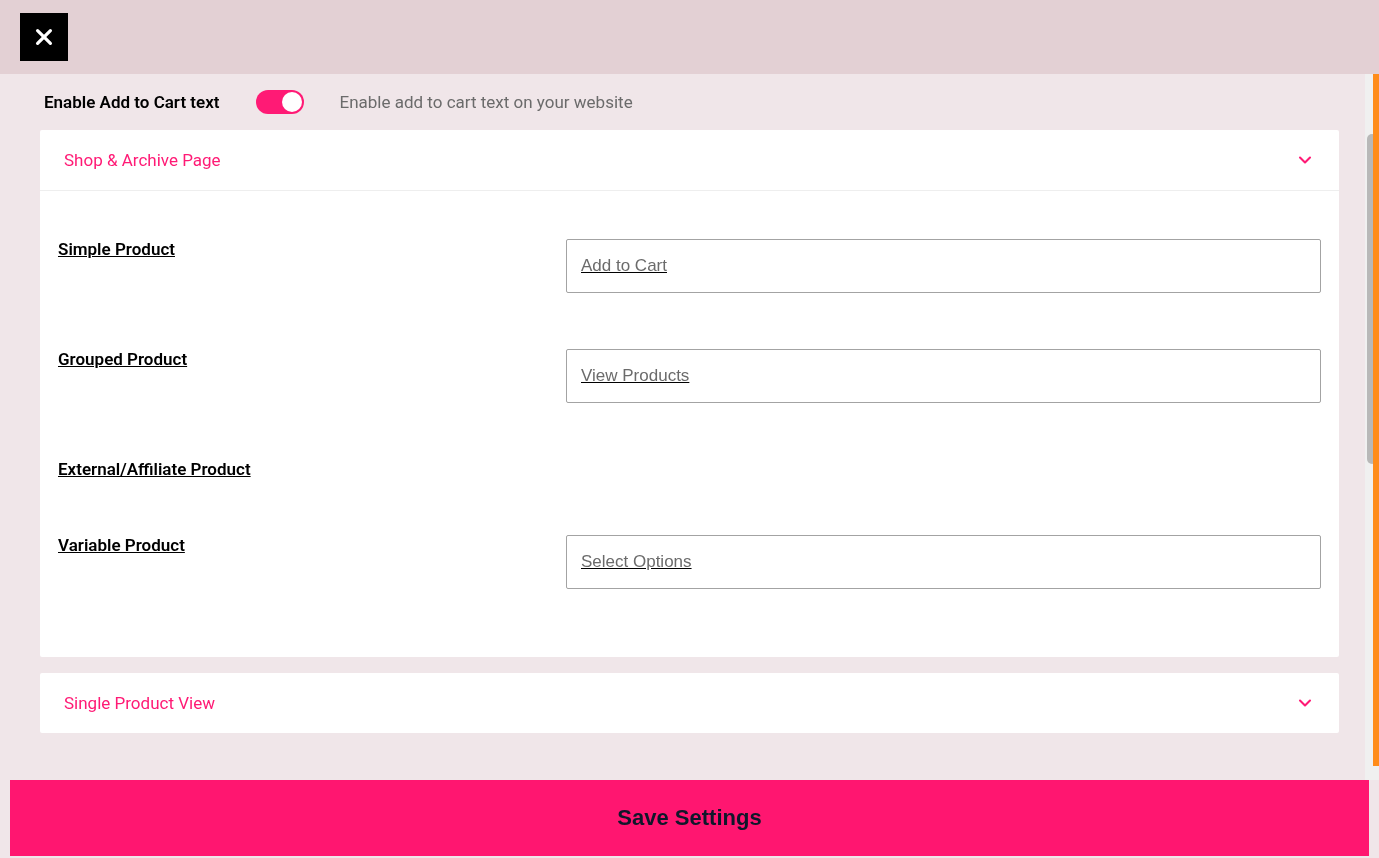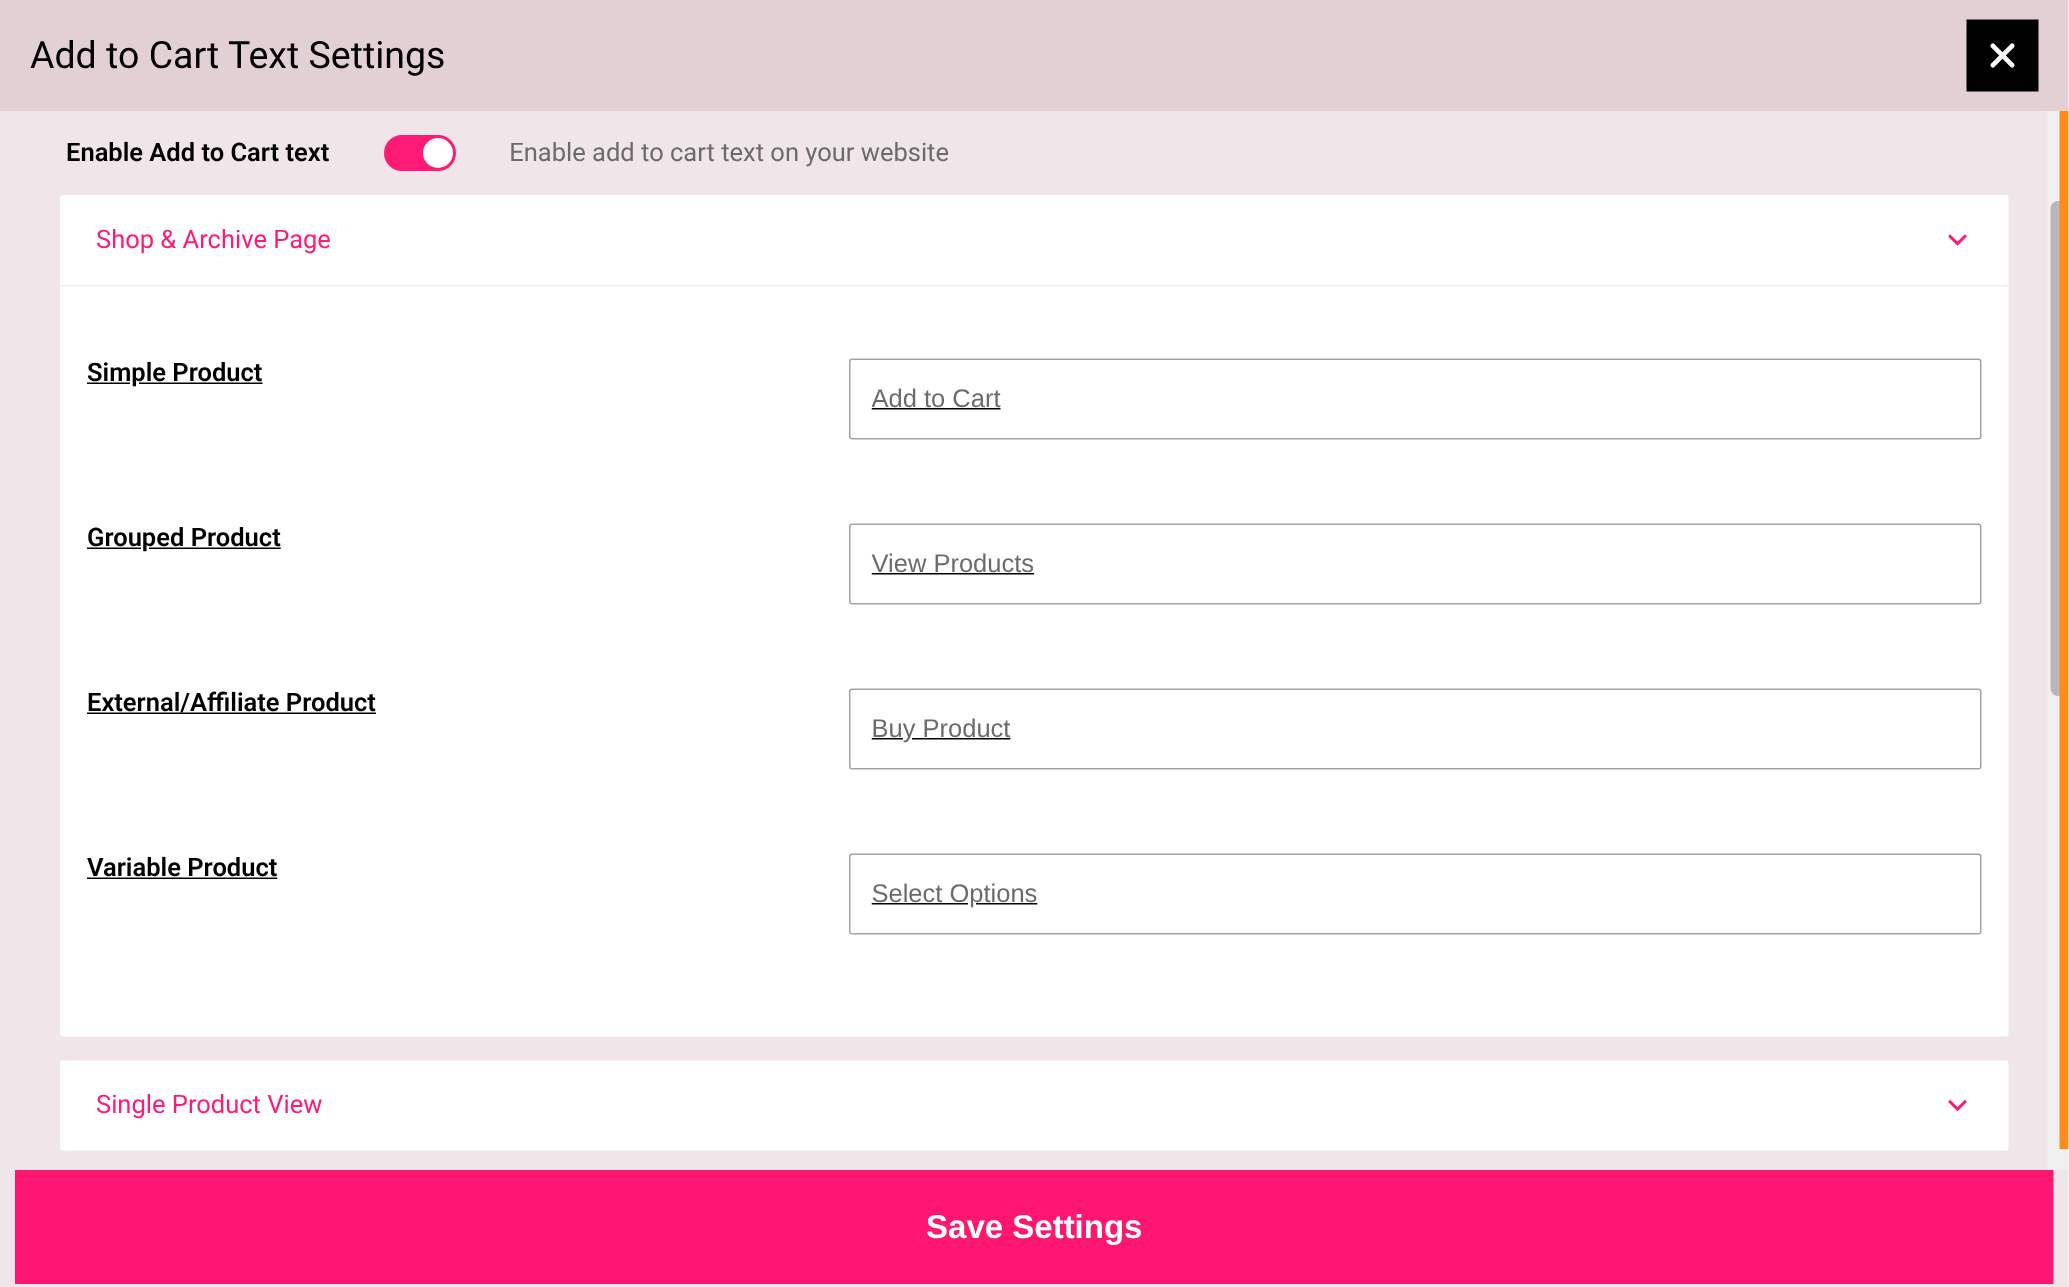--- a/index.html
+++ b/index.html
@@ -136,21 +136,21 @@
     .footer {
       position: absolute;
       bottom: 0;
       left: 0;
       right: 0;
       padding: 0 10px 2px 10px;
     }
     .save-button {
       width: 100%;
       background: #ff1670;
-      color: #ffffff;
+      color: #0f172a;
       border: none;
       padding: 25px 0;
       font-size: 22px;
       font-weight: 700;
       cursor: pointer;
     }
     .scrollbar-track {
       position: absolute;
       right: 0;
       top: 74px;
@@ -173,21 +173,20 @@
       top: 74px;
       width: 6px;
       height: 692px;
       background: #ff8c1a;
     }
   </style>
 </head>
 <body>
 
 <div class="modal-header">
-  <div class="modal-title">Add to Cart Text Settings</div>
   <button class="close-button">
     <svg viewBox="0 0 24 24" fill="none" stroke="#fff" stroke-width="3.5" stroke-linecap="round">
       <line x1="5" y1="5" x2="19" y2="19"></line>
       <line x1="19" y1="5" x2="5" y2="19"></line>
     </svg>
   </button>
 </div>
 
 <div class="content-area">
 
@@ -213,21 +212,20 @@
         <input type="text" class="form-input" placeholder="Add to Cart" style="">
       </div>
 
       <div class="form-row">
         <div class="form-label">Grouped Product</div>
         <input type="text" class="form-input" placeholder="View Products" style="">
       </div>
 
       <div class="form-row">
         <div class="form-label">External/Affiliate Product</div>
-        <input type="text" class="form-input" placeholder="Buy Product" style="">
       </div>
 
       <div class="form-row">
         <div class="form-label">Variable Product</div>
         <input type="text" class="form-input" placeholder="Select Options" style="">
       </div>
 
     </div>
   </div>
 

